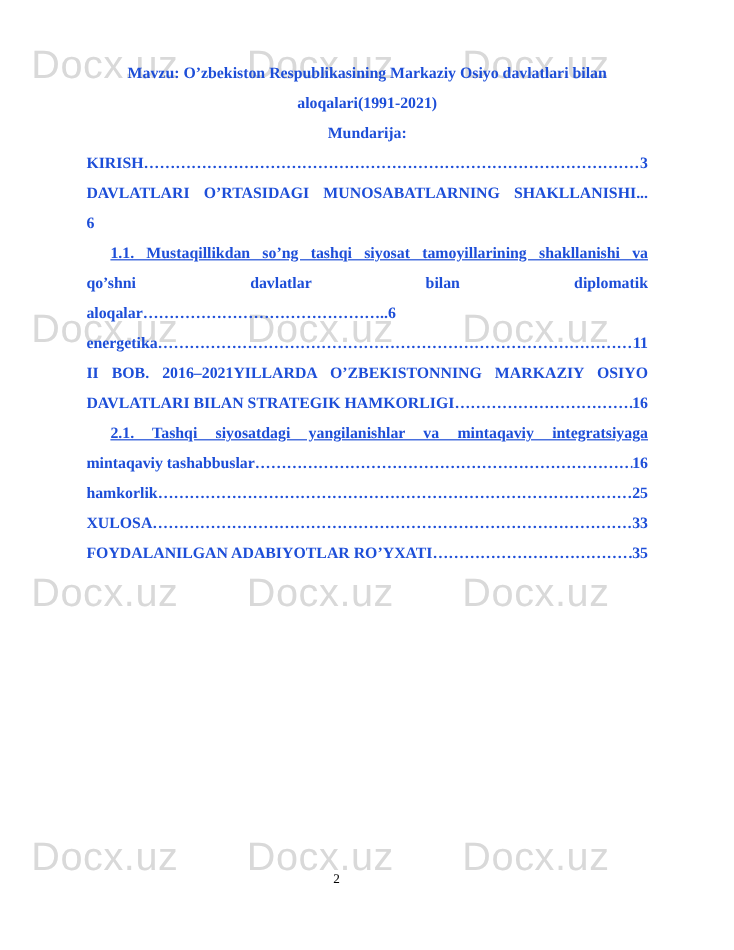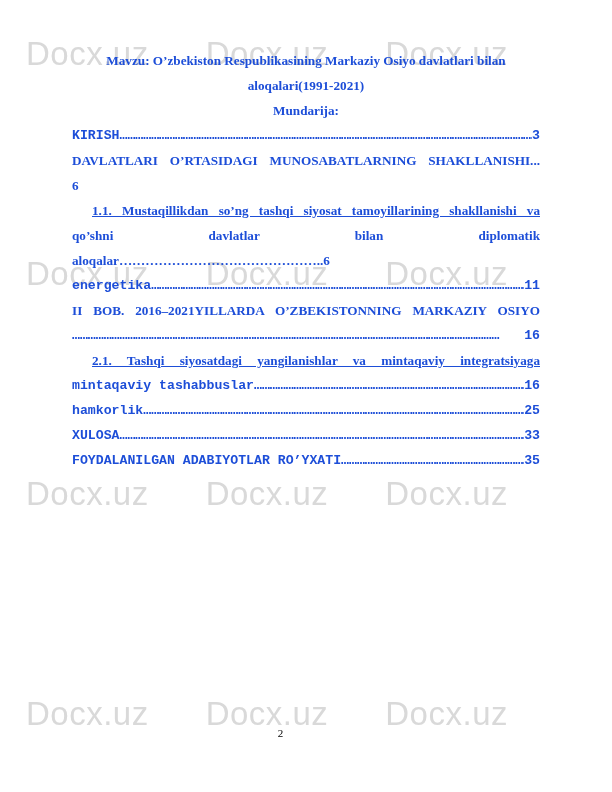--- a/index.html
+++ b/index.html
@@ -45,21 +45,21 @@
     font-size: 13.2px;
     font-weight: 700;
     line-height: 25px;
     color: #1d4ed8;
   }
   .line { height: 25px; overflow: hidden; }
   .center { text-align: center; }
   .jf { text-align: justify; text-align-last: justify; }
   .ind { text-indent: 20px; text-decoration: underline; }
   .left { text-align: left; }
-  .leader-line { display: flex; align-items: flex-start; font-family: Liberation Mono, monospace; }
+  .leader-line { display: flex; align-items: flex-start; }
   .leader-line .lbl { white-space: nowrap; flex: 0 0 auto; }
   .leader-line .dots { flex: 1 1 auto; overflow: hidden; white-space: nowrap; }
   .leader-line .pg { white-space: nowrap; flex: 0 0 auto; }
 
   
   .footer {
     position: absolute;
     top: 727px;
     left: 0;
     width: 561px;
@@ -116,20 +116,21 @@
     <div class="line left">aloqalar………………………………………..6</div>
 
     <div class="line leader-line">
       <span class="lbl">energetika</span>
       <span class="dots">………………………………………………………………………………………………………………………………………………</span>
       <span class="pg">11</span>
     </div>
 
     <div class="line jf">II BOB. 2016–2021YILLARDA O’ZBEKISTONNING MARKAZIY OSIYO</div>
     <div class="line leader-line">
+      <span class="lbl">DAVLATLARI BILAN STRATEGIK HAMKORLIGI</span>
       <span class="dots">………………………………………………………………………………………………………………………………………………</span>
       <span class="pg">16</span>
     </div>
 
     <div class="line jf ind">2.1. Tashqi siyosatdagi yangilanishlar va mintaqaviy integratsiyaga</div>
     <div class="line leader-line">
       <span class="lbl">mintaqaviy tashabbuslar</span>
       <span class="dots">………………………………………………………………………………………………………………………………………………</span>
       <span class="pg">16</span>
     </div>

